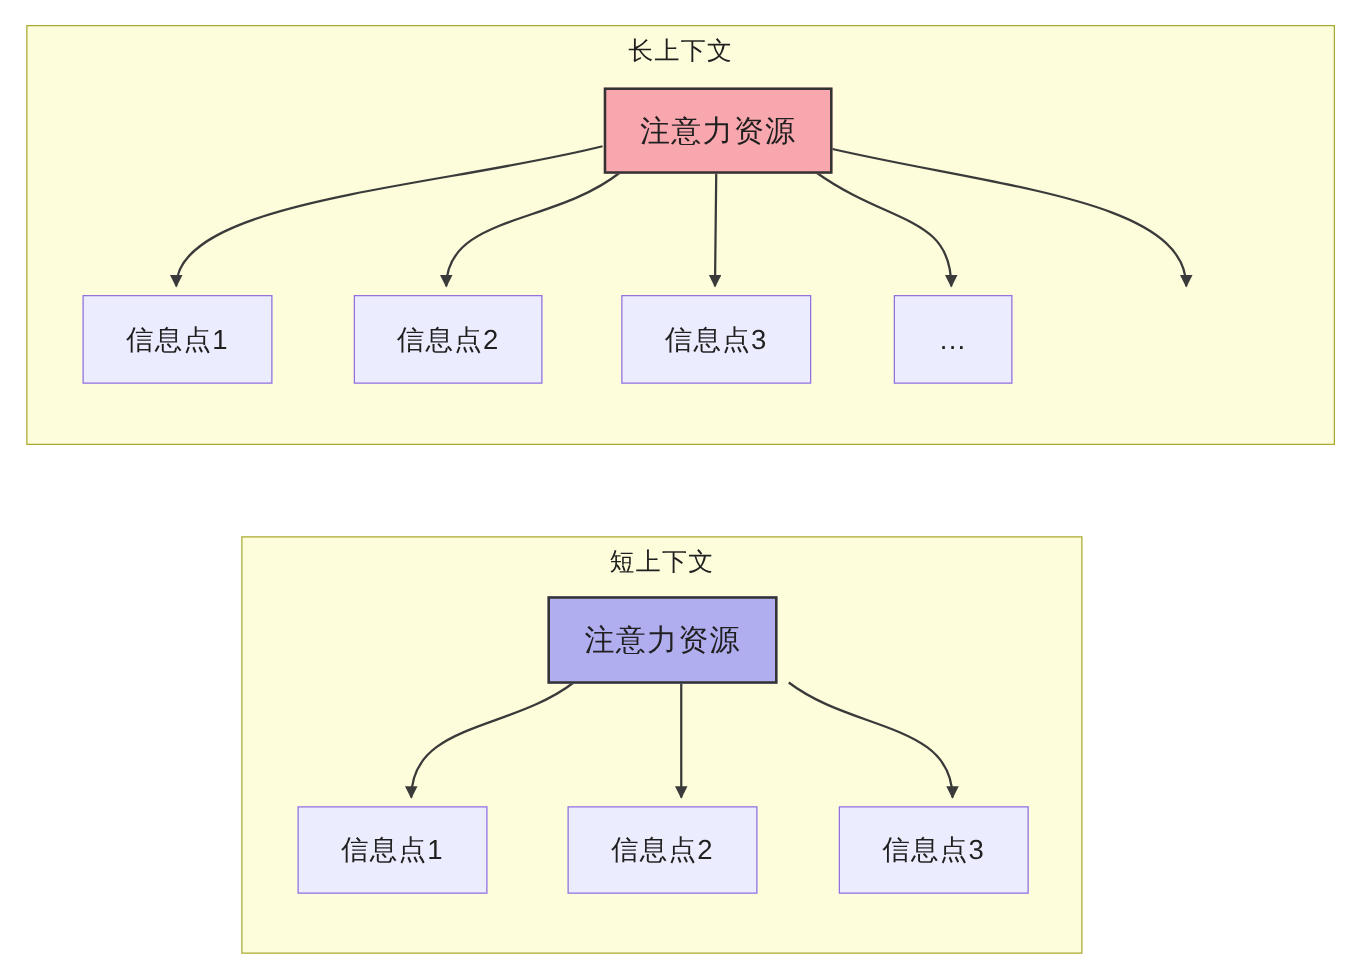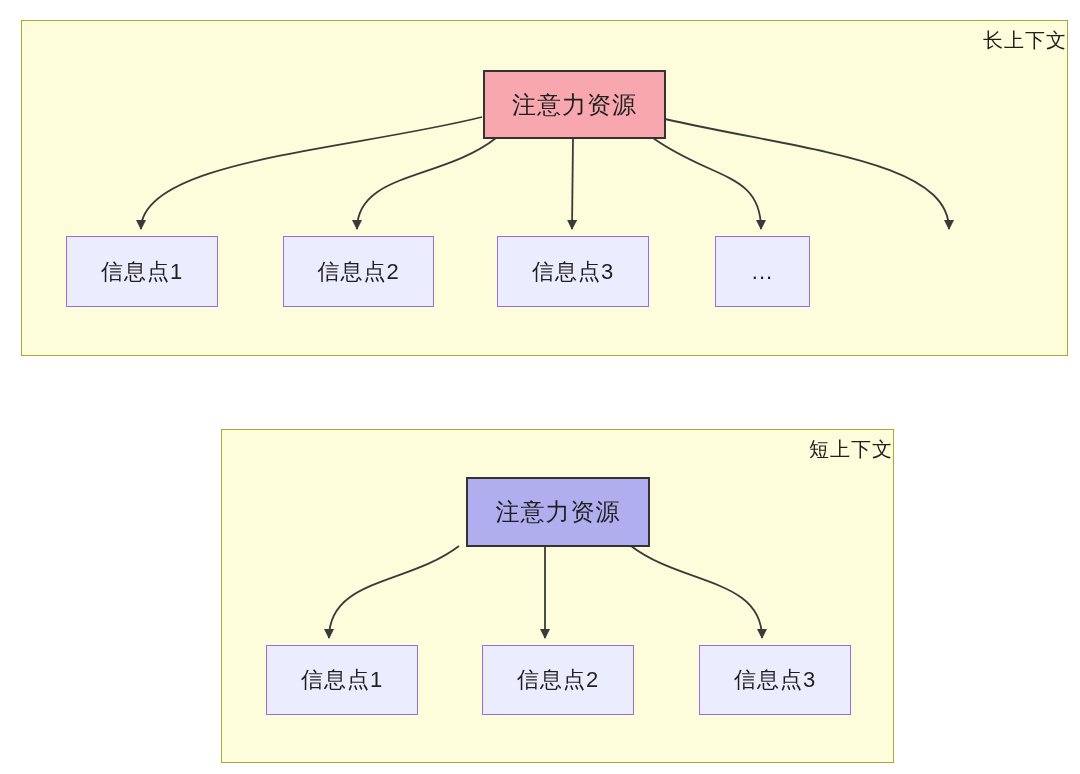--- a/index.html
+++ b/index.html
@@ -21,21 +21,21 @@
     overflow:hidden;
   }
   .cluster{
     position:absolute;
     background:var(--cluster-fill);
     border:1.5px solid var(--cluster-border);
     box-sizing:border-box;
   }
   .cluster-title{
     position:absolute;top:6px;left:0;right:0;
-    text-align:right;font-size:20px;letter-spacing:1px;font-family:Liberation Serif, serif;
+    text-align:center;font-size:20px;letter-spacing:1px;font-family:Liberation Serif, serif;
   }
   .node{
     position:absolute;box-sizing:border-box;z-index:3;
     display:flex;align-items:center;justify-content:center;
     background:var(--node-fill);
     border:1.2px solid var(--node-border);
     font-size:22px;letter-spacing:1px;
   }
   .node.root{
     border:2.5px solid var(--root-border);
@@ -67,21 +67,21 @@
       <span>信息点2</span>
     </div>
     <div class="node" style="left:475px;top:215px;width:152px;height:71px;">
       <span>信息点3</span>
     </div>
     <div class="node" style="left:693px;top:215px;width:95px;height:71px;">
       <span>...</span>
     </div>
   </section>
 
-  <section class="cluster" style="left:221px;top:429px;width:673px;height:334px;">
+  <section class="cluster" style="left:193px;top:429px;width:673px;height:334px;">
     <div class="cluster-title">短上下文</div>
     <div class="node root root-short" style="left:244px;top:47px;width:184px;height:70px;">
       <span>注意力资源</span>
     </div>
     <div class="node" style="left:44px;top:215px;width:152px;height:70px;">
       <span>信息点1</span>
     </div>
     <div class="node" style="left:260px;top:215px;width:152px;height:70px;">
       <span>信息点2</span>
     </div>

